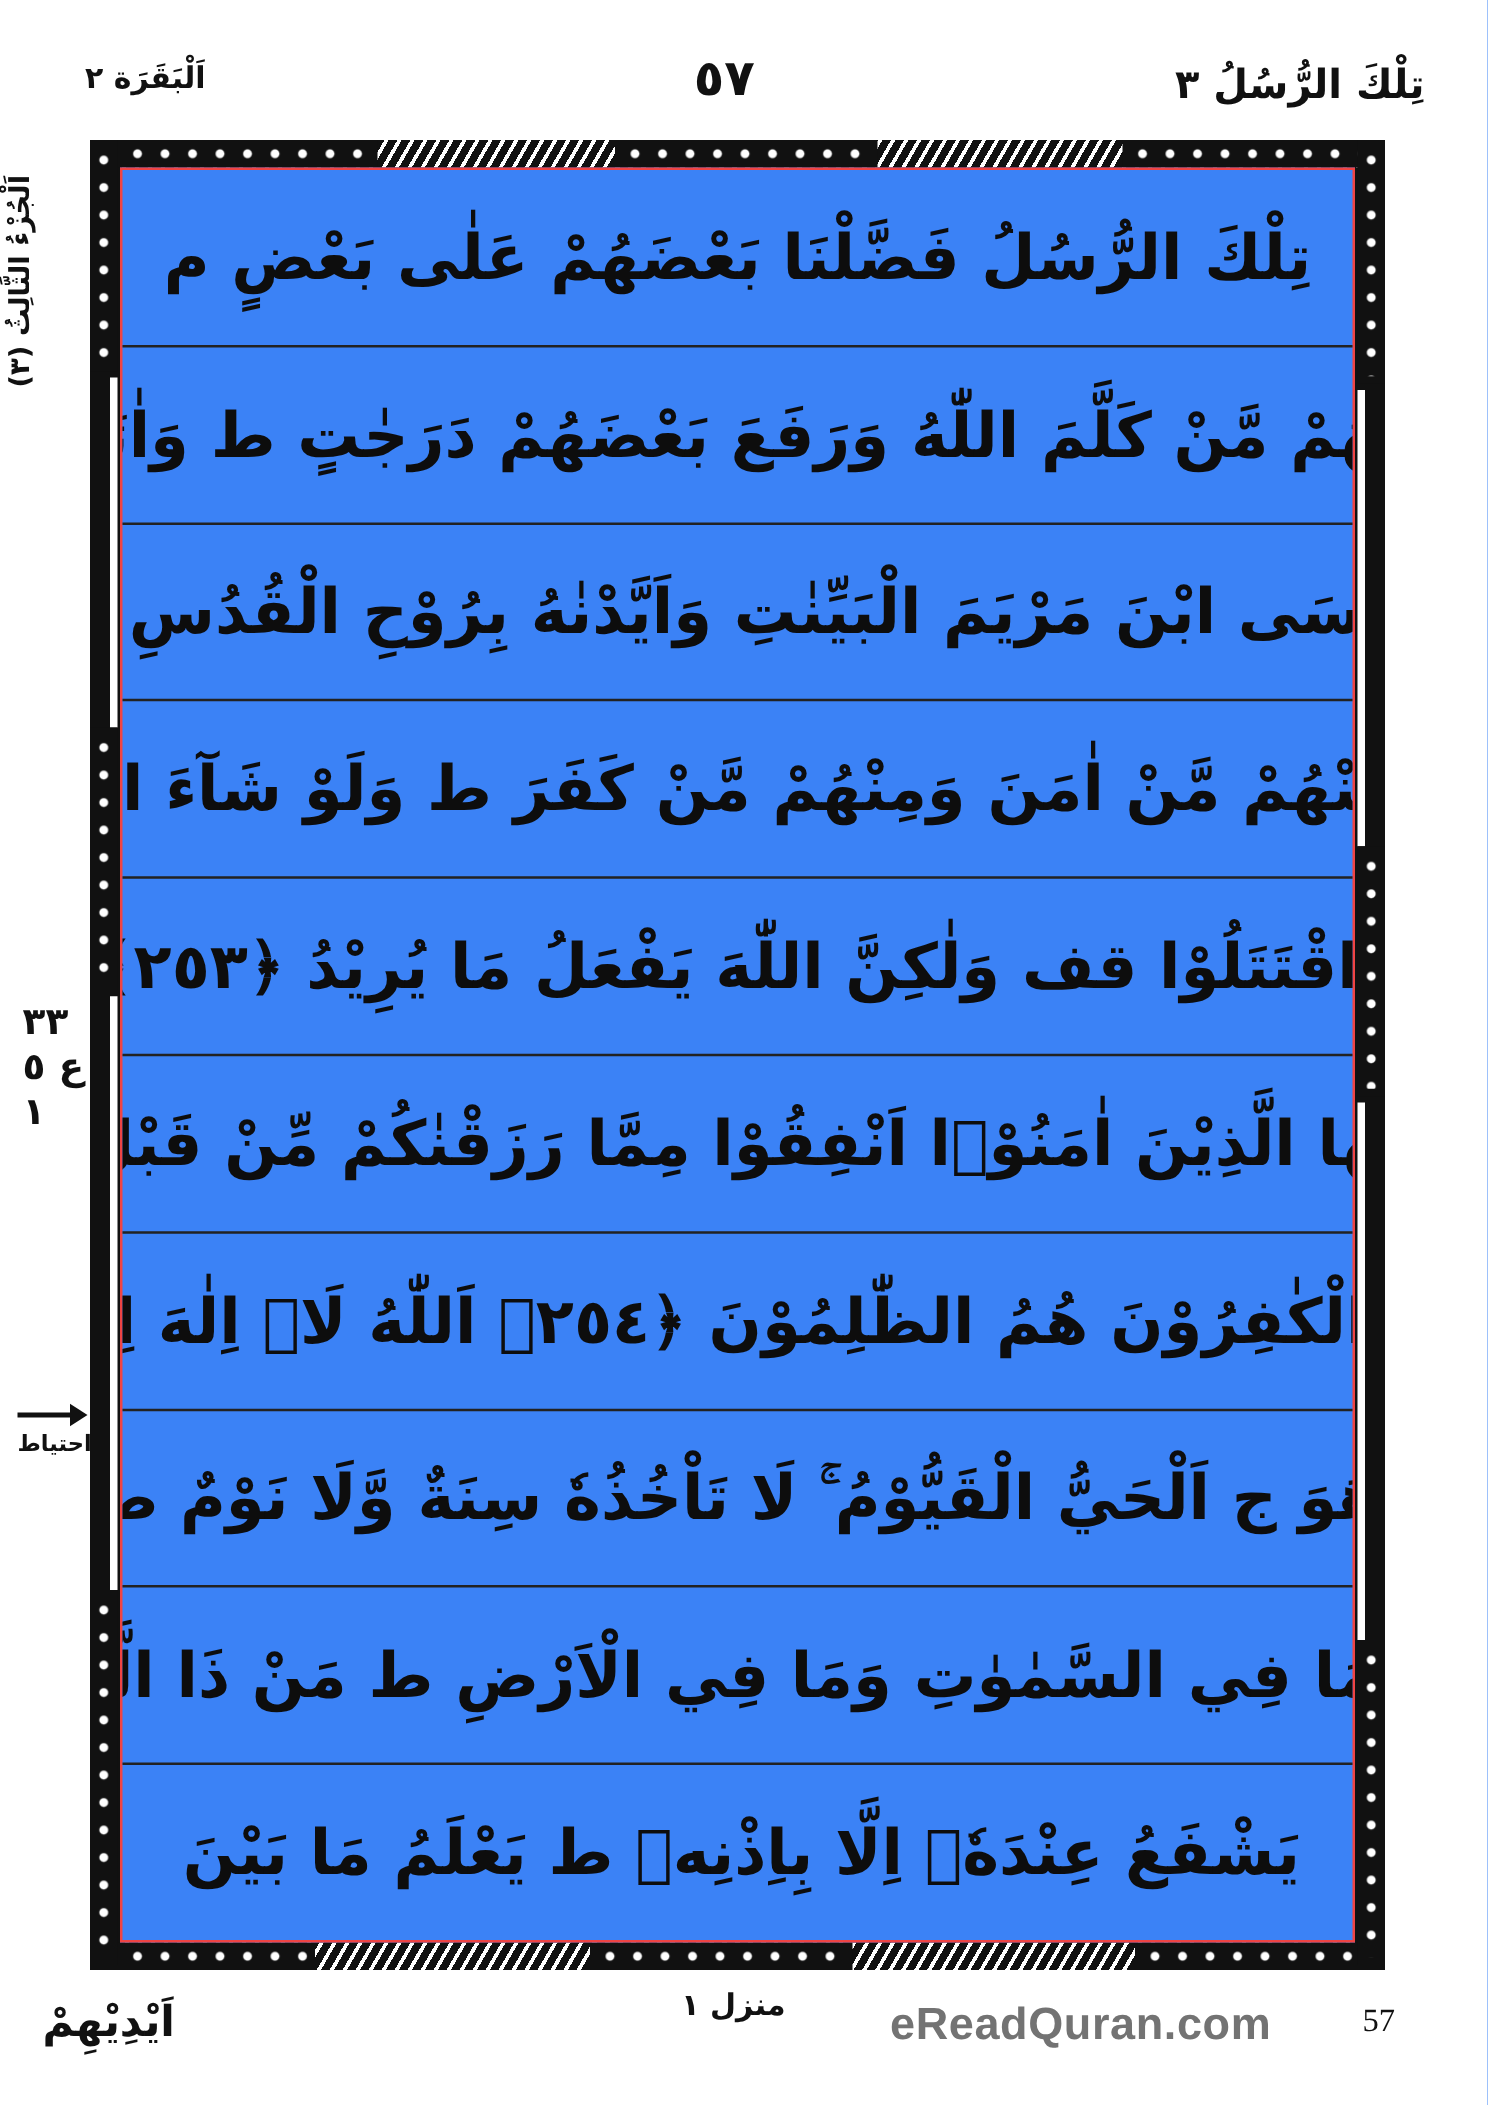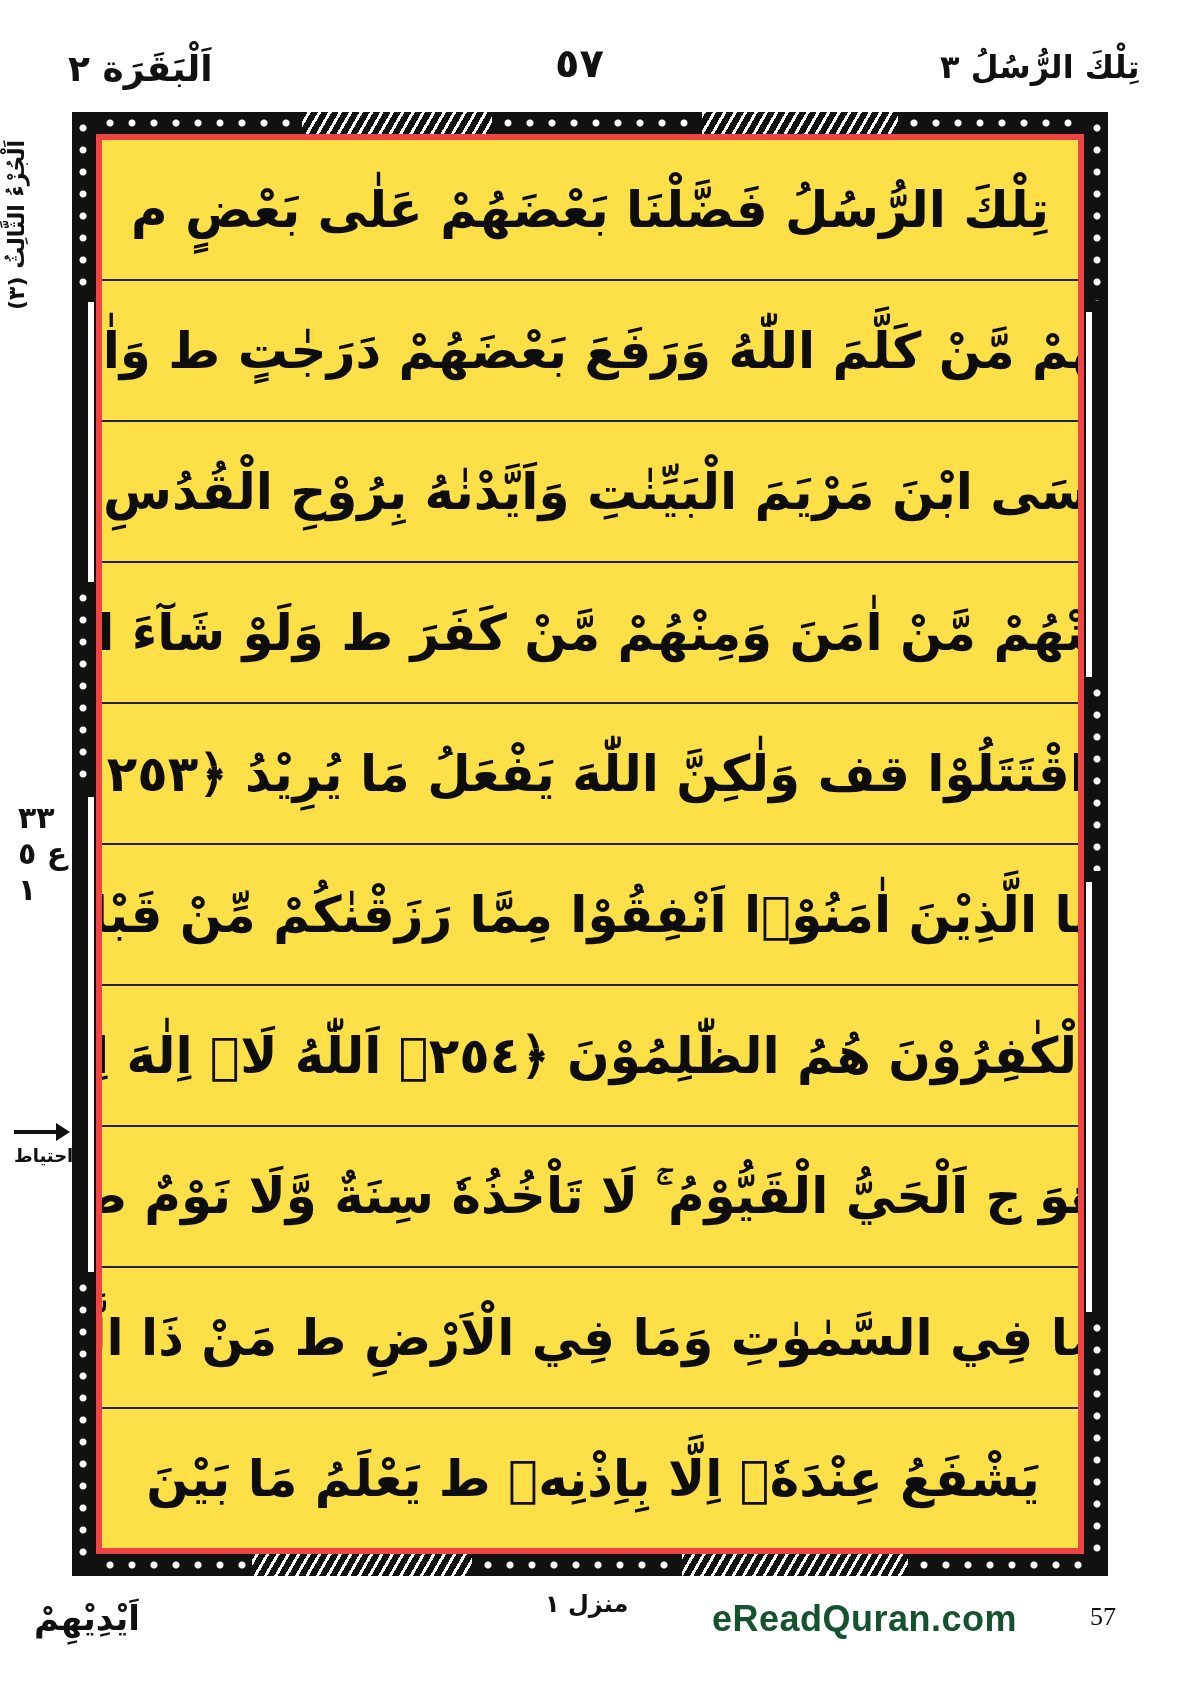--- a/index.html
+++ b/index.html
@@ -1,21 +1,21 @@
 <!DOCTYPE html>
 <html><head>
 <meta charset="utf-8">
 <style>
   html, body { margin:0; padding:0; }
   body {
     width:1190px; height:1684px; background:#ffffff; position:relative; overflow:hidden;
     font-family:"DejaVu Sans", sans-serif; color:#111;
   }
   .hdr { position:absolute; top:48px; font-family:"DejaVu Sans", sans-serif; font-weight:bold; color:#111; direction:rtl; }
-  .hdr-left { left:68px; font-size:36px; }
+  .hdr-left { left:68px; font-size:24px; }
   .hdr-center { left:555px; font-size:40px; top:40px; }
   .hdr-right { left:940px; font-size:32px; }
 
   
   .frame-outer {
     position:absolute; left:72px; top:112px; width:1036px; height:1464px;
     background:#111; box-sizing:border-box;
   }
   .frame-deco-top, .frame-deco-bottom {
     position:absolute; left:0; width:100%; height:22px;
@@ -37,21 +37,21 @@
   }
   .side-orn::before {
     content:""; position:absolute; inset:6px 4px;
     background: radial-gradient(circle at 7px 10px, #fff 3px, transparent 4px) 0 0/14px 22px repeat-y;
   }
   .side-rail {
     position:absolute; width:6px; background:#fff;
   }
   .frame-inner {
     position:absolute; left:24px; top:22px; right:24px; bottom:22px;
-    background:#fde047; border:6px solid #ef4444; box-sizing:border-box;
+    background:#3b82f6; border:2px solid #ef4444; box-sizing:border-box;
   }
   .lines { position:absolute; inset:0; display:flex; flex-direction:column; }
   .qline {
     flex:1; border-bottom:2px solid #222; box-sizing:border-box;
     display:flex; align-items:center; justify-content:center;
     direction:rtl; font-family:"DejaVu Sans", sans-serif; font-weight:bold;
     font-size:50px; color:#0d0d0d; padding:0 14px; white-space:nowrap; overflow:hidden;
     text-align:justify;
   }
   .qline:last-child { border-bottom:none;padding-left:20px; }
@@ -67,21 +67,21 @@
   .ihtiyat-arrow { left:14px; top:1130px; width:50px; height:4px; background:#111; }
   .ihtiyat-arrow::after {
     content:""; position:absolute; right:-6px; top:-7px;
     border-left:14px solid #111; border-top:9px solid transparent; border-bottom:9px solid transparent;
   }
   .ihtiyat-label { left:14px; top:1145px; font-size:18px; }
 
   .ftr { position:absolute; top:1598px; }
   .ftr-left { left:34px; font-size:34px; font-weight:bold; direction:rtl; }
   .ftr-manzil { left:545px; top:1590px; font-size:24px; font-weight:bold; direction:rtl; }
-  .ftr-brand { left:712px; font-family:"Liberation Sans", sans-serif; font-weight:bold; font-size:36px; color:#14532d; letter-spacing:0.5px; }
+  .ftr-brand { left:712px; font-family:"Liberation Sans", sans-serif; font-weight:bold; font-size:36px; color:#737373; letter-spacing:0.5px; }
   .ftr-page { left:1090px; font-family:"Liberation Serif", serif; font-size:26px; top:1602px; }
 </style>
 </head>
 <body>
 
 <div class="hdr hdr-left">اَلْبَقَرَة ٢</div>
 <div class="hdr hdr-center">٥٧</div>
 <div class="hdr hdr-right">تِلْكَ الرُّسُلُ ٣</div>
 
 <div class="margin-note juz-note">اَلْجُزْءُ الثَّالِثُ (٣)</div>

